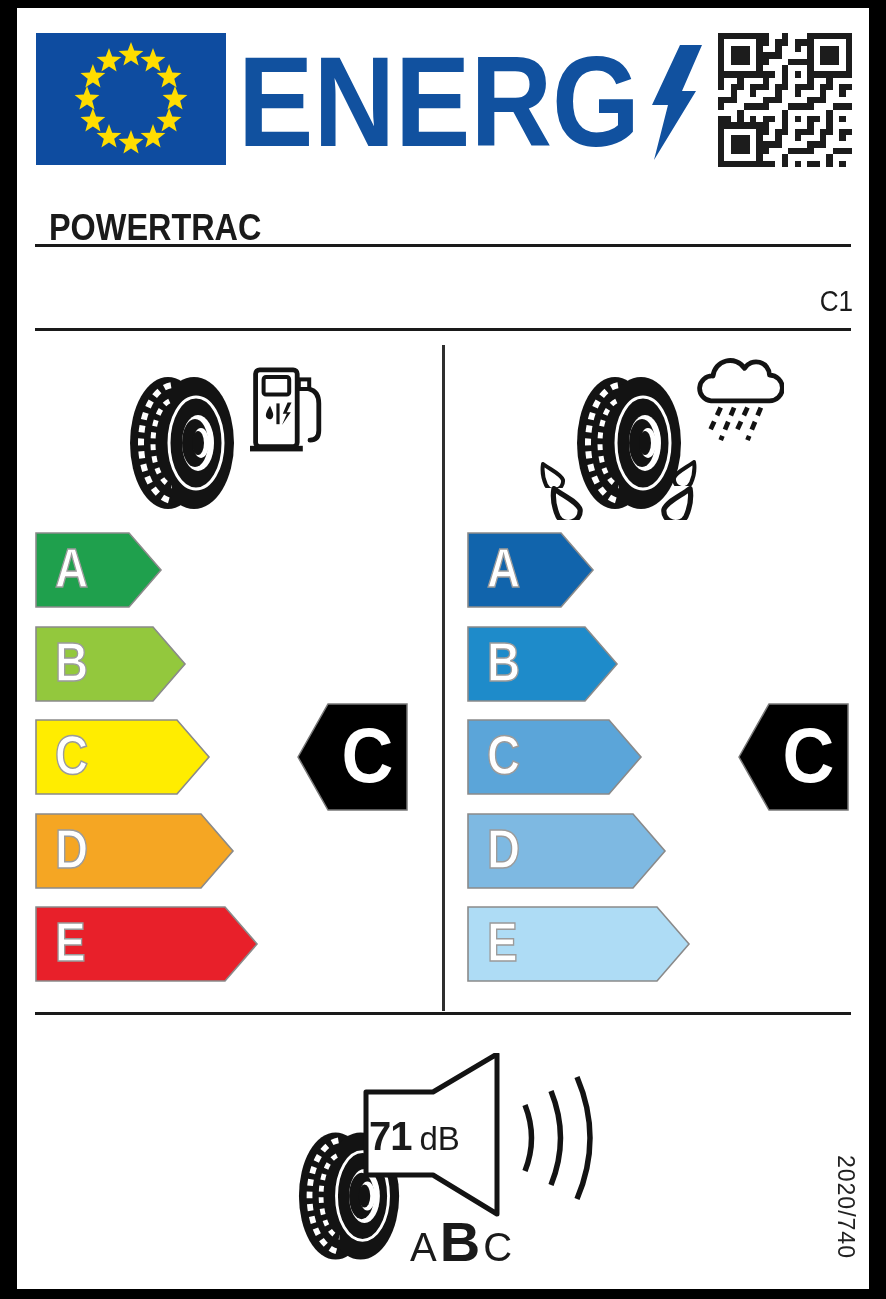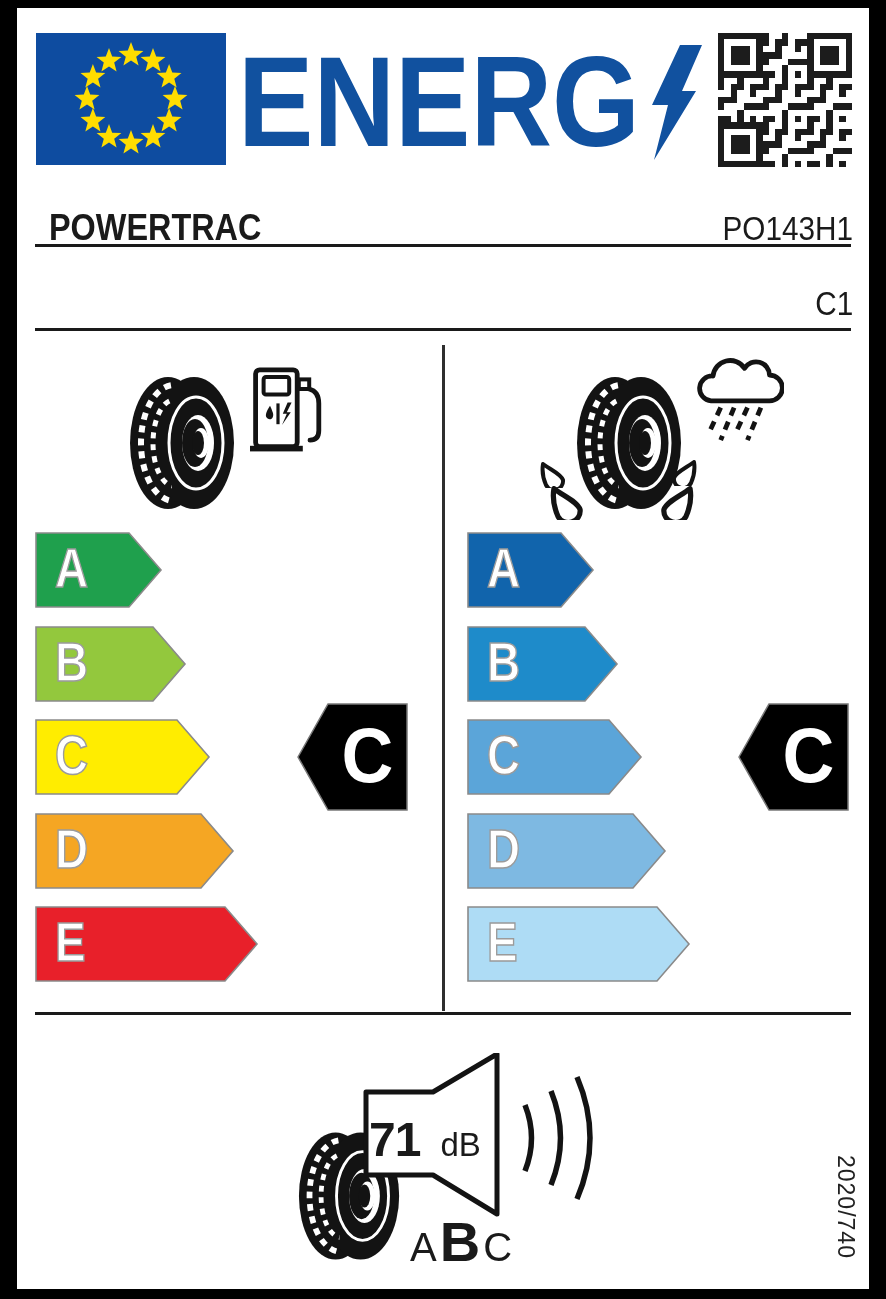--- a/index.html
+++ b/index.html
@@ -16,36 +16,36 @@
   #flag{left:19px;top:25px;width:190px;height:132px;}
   #logo{left:221px;top:34px;width:470px;height:120px;}
   #qr{left:701px;top:25px;width:134px;height:134px;display:grid;
       grid-template-columns:repeat(21,1fr);grid-template-rows:repeat(21,1fr);background:#fff;}
   #qr div{width:100%;height:100%;}
   #qr .qm{background:#1c1c1c;}
   
   #brand{left:32px;top:199px;font-size:36px;font-weight:bold;}
   #model{right:16px;top:202px;font-size:33px;}
   #size{left:18px;top:263px;font-size:48px;}
-  #c1{right:16px;top:277px;font-size:33px;}
+  #c1{right:16px;top:277px;font-size:29px;}
   .rule{left:18px;width:816px;height:3px;background:#1a1a1a;}
   #rule1{top:236px;} #rule2{top:320px;} #rule3{top:1004px;}
   #vdiv{left:425px;top:337px;width:3px;height:666px;background:#2e2e2e;}
   
   .arrow{position:absolute;}
   .gl{position:absolute;left:20px;top:50%;transform:translateY(-53%) scaleX(.82);
       transform-origin:0 50%;font-size:56px;font-weight:bold;color:#fff;
       -webkit-text-stroke:1.6px #9b9b9b;line-height:1;}
   .indicator{position:absolute;width:112px;height:110px;}
   .il{position:absolute;left:31px;right:2px;top:50%;transform:translateY(-52%) scaleX(.92);
       text-align:center;font-size:78px;font-weight:bold;color:#fff;line-height:1;}
   
   #dbbox{left:352px;top:1108px;display:flex;align-items:baseline;}
-  .n71{font-size:48px;font-weight:bold;line-height:1;letter-spacing:-1px;}
-  .ndb{font-size:33px;line-height:1;margin-left:20px;}
+  .n71{font-size:40px;font-weight:bold;line-height:1;letter-spacing:-1px;}
+  .ndb{font-size:33px;line-height:1;margin-left:8px;}
   #noise-letters{left:393px;top:1206px;display:flex;align-items:baseline;gap:3px;}
   .nc{font-size:40px;line-height:1;}
   .nc-big{font-size:56px;font-weight:bold;line-height:1;}
   #reg{left:815px;top:1147px;writing-mode:vertical-rl;font-size:23px;color:#222;letter-spacing:1px;}
 </style>
 </head>
 <body>
 
 <div class="label">
 
@@ -557,23 +557,20 @@
       <div></div>
       <div class="qm"></div>
       <div></div>
       <div class="qm"></div>
       <div></div>
     </div>
 
   <div id="brand" class="abs">
     <span class="cond">POWERTRAC</span>
   </div>
-  <div id="model" class="abs">
-    <span class="cond-r">PO143H1</span>
-  </div>
   <div id="rule1" class="rule abs"></div>
 
   <div id="c1" class="abs">
     <span class="cond-r">C1</span>
   </div>
   <div id="rule2" class="rule abs"></div>
 
   <div id="vdiv" class="abs"></div>
 
   <svg class="abs" style="left:111px;top:344px" width="212" height="172" viewBox="0 0 212 172">

